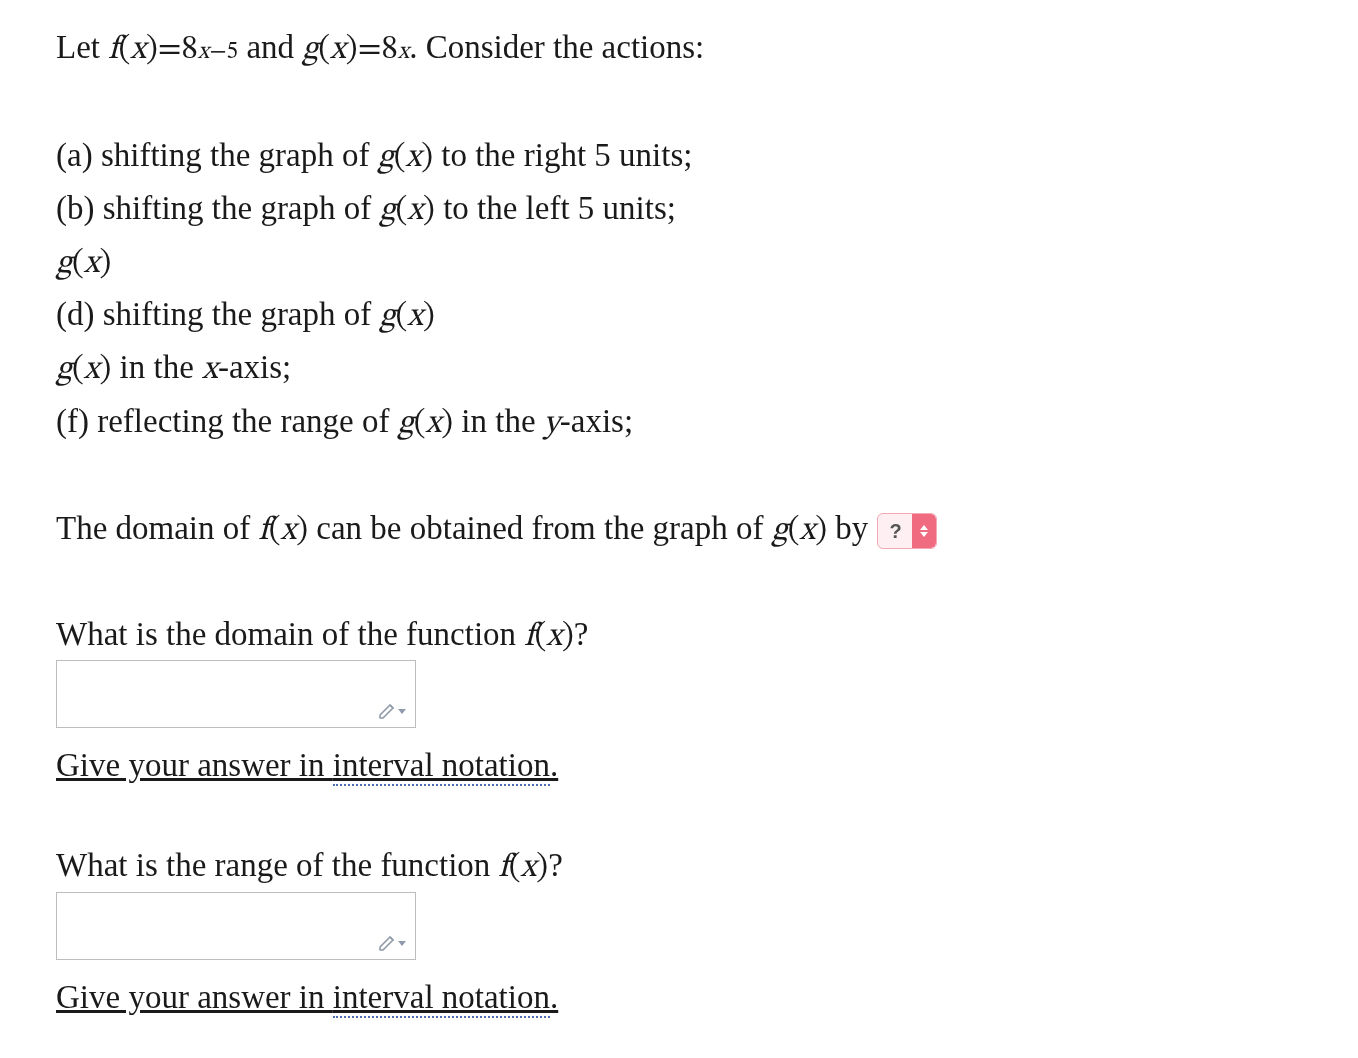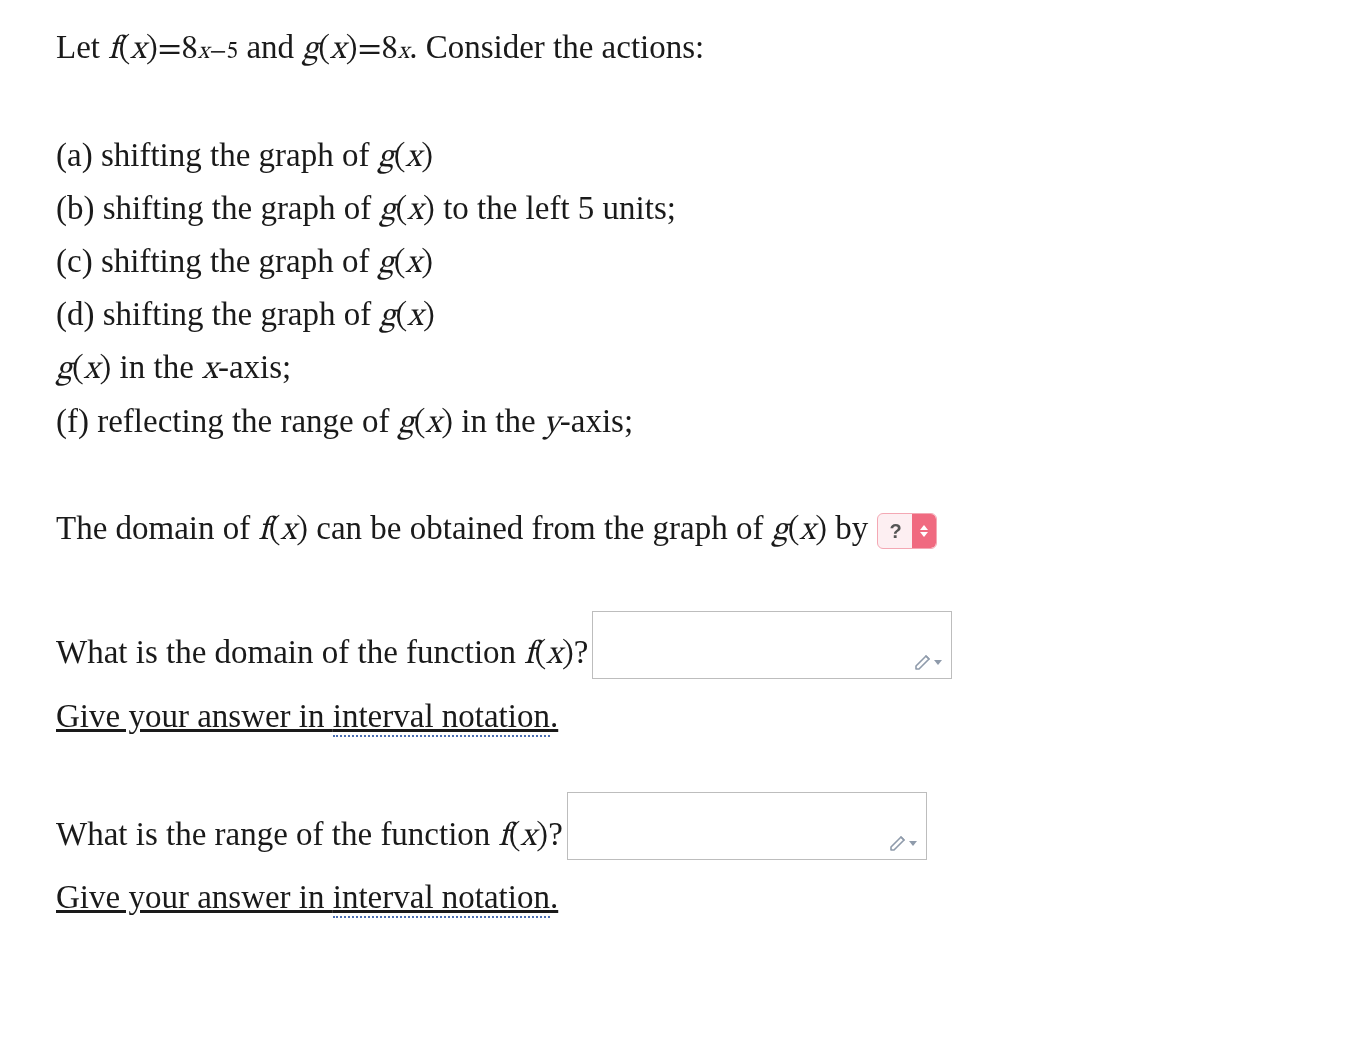--- a/index.html
+++ b/index.html
@@ -31,23 +31,24 @@
   .mi { font-style: italic; }
   .sup {
     font-size: 0.72em;
     vertical-align: super;
   }
   .question-row {
     margin-bottom: 56px;
   }
   .inline-row {
     display: flex;
-    align-items: flex-end;
+    align-items: flex-start;
     flex-wrap: wrap;
     gap: 0 4px;
+    flex-direction: column;
   }
   .dotted-underline {
     border-bottom: 2px dotted #4b6fb3;
     padding-bottom: 1px;
   }
 
   
   .select {
     display: inline-flex;
     align-items: stretch;
@@ -153,32 +154,32 @@
     </span><span>. </span><span>Consider the actions:</span>
   </div>
 
   <div class="block options">
     <span class="opt">
       <span>(a) shifting the graph of </span><span class="math mrow">
           <span class="mi">g</span>
           <span>(</span>
           <span class="mi">x</span>
           <span>)</span>
-        </span>
+        </span><span> to the right 5 units;</span>
     </span>
     <span class="opt">
       <span>(b) shifting the graph of </span><span class="math mrow">
           <span class="mi">g</span>
           <span>(</span>
           <span class="mi">x</span>
           <span>)</span>
         </span><span> to the left 5 units;</span>
     </span>
     <span class="opt">
-      <span>(c) shifting the graph of </span><span class="math mrow">
+      <span class="math mrow">
           <span class="mi">g</span>
           <span>(</span>
           <span class="mi">x</span>
           <span>)</span>
         </span>
     </span>
     <span class="opt">
       <span>(d) shifting the graph of </span><span class="math mrow">
           <span class="mi">g</span>
           <span>(</span>

